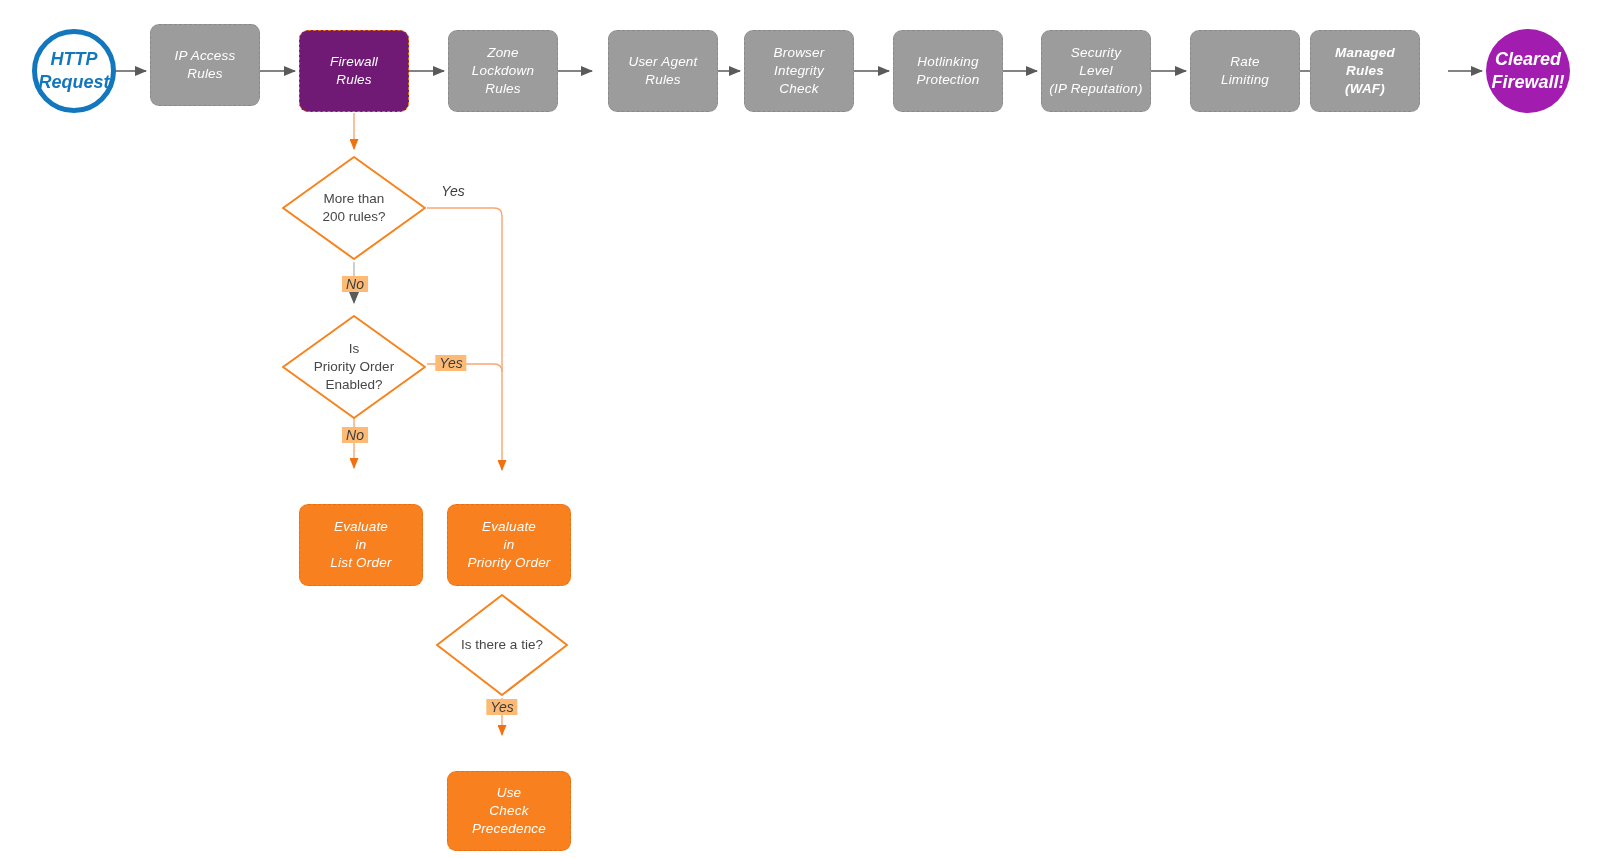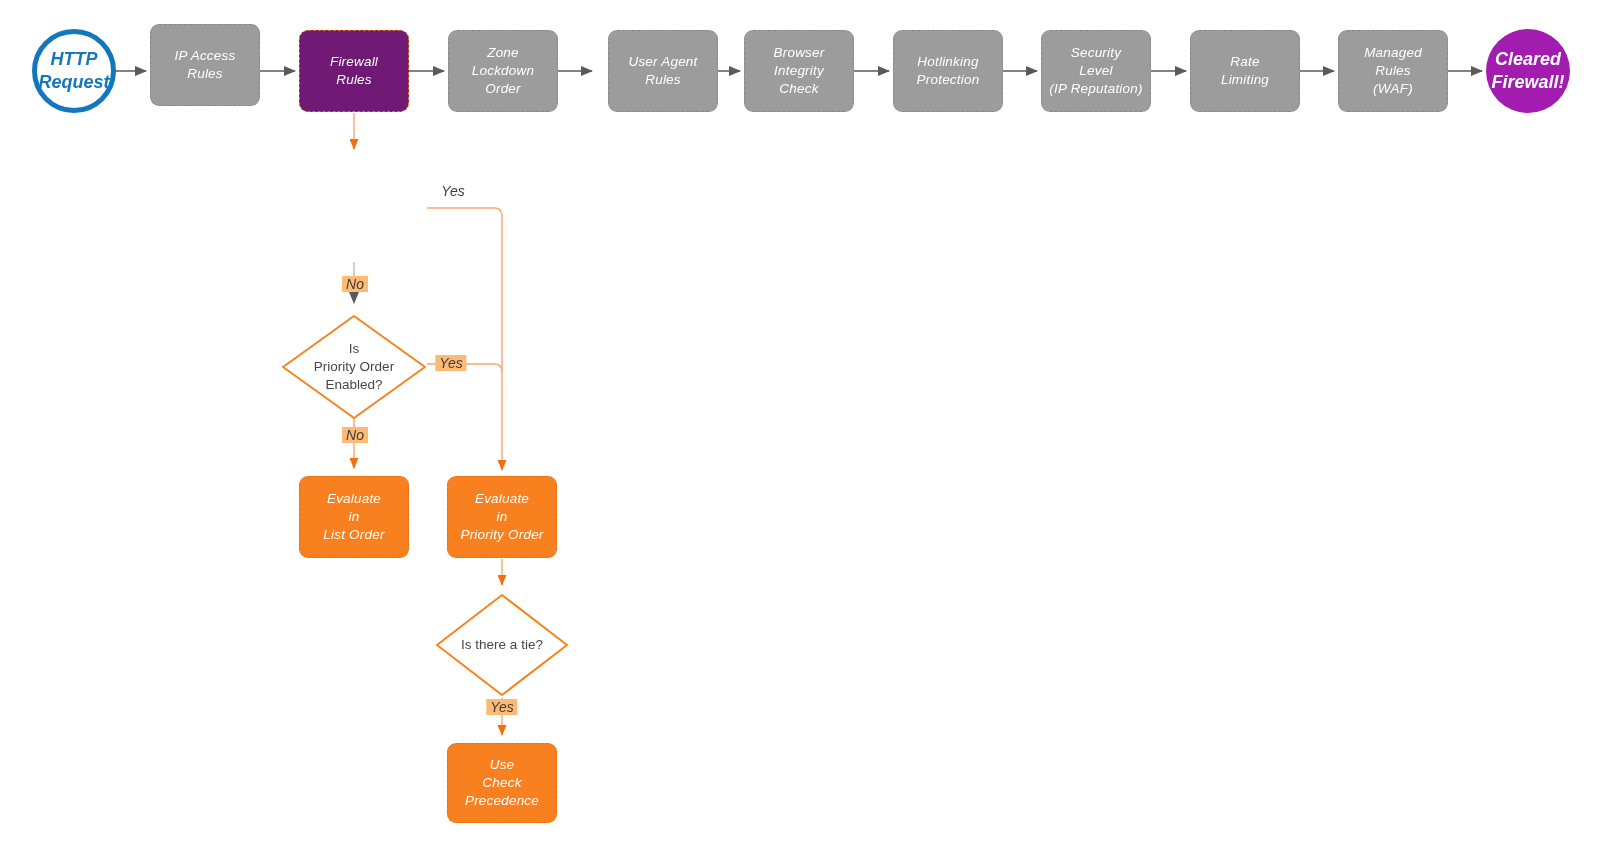--- a/index.html
+++ b/index.html
@@ -12,25 +12,25 @@
   .step-box {
     position:absolute; width:110px; height:82px; box-sizing:border-box;
     border-radius:9px; display:flex; align-items:center; justify-content:center;
     text-align:center; font-style:italic; font-size:13.5px; line-height:1.32;
     color:#ffffff; white-space:pre-line; letter-spacing:0.2px;
   }
   .gray-box   { background:#9c9c9c; border:1px dashed #898989; }
   .orange-box { background:#701a75; border:1px dashed #e86f10; }
 
   .action-box {
-    position:absolute; width:110px; height:82px; box-sizing:border-box;
+    position:absolute; width:124px; height:82px; box-sizing:border-box;
     border-radius:9px; background:#f8801f; border:1px dashed #e86f10;
     display:flex; align-items:center; justify-content:center; text-align:center;
     font-style:italic; font-size:13.5px; line-height:1.35; color:#ffffff;
-    white-space:pre-line; letter-spacing:0.2px;
+    white-space:pre-line; letter-spacing:0.2px;margin-top:28px;
   }
 
   .terminal {
     position:absolute; width:84px; height:84px; box-sizing:border-box;
     border-radius:50%; display:flex; align-items:center; justify-content:center;
     text-align:center; font-style:italic; font-weight:bold; font-size:18px;
     line-height:1.3; white-space:pre-line;
   }
   .terminal.start { background:#ffffff; border:5px solid #1377bd; color:#1377bd; }
   .terminal.end   { background:#a21caf; color:#ffffff; }
@@ -97,21 +97,21 @@
     <span>IP Access
 Rules</span>
   </div>
   <div class="step-box orange-box" style="left:299px; top:30px;">
     <span>Firewall
 Rules</span>
   </div>
   <div class="step-box gray-box" style="left:448px; top:30px;">
     <span>Zone
 Lockdown
-Order</span>
+Rules</span>
   </div>
   <div class="step-box gray-box" style="left:596px; top:30px;margin-left:12px;">
     <span>User Agent
 Rules</span>
   </div>
   <div class="step-box gray-box" style="left:744px; top:30px;">
     <span>Browser
 Integrity
 Check</span>
   </div>
@@ -121,31 +121,38 @@
   </div>
   <div class="step-box gray-box" style="left:1190px; top:30px;">
     <span>Rate
 Limiting</span>
   </div>
   <div class="step-box gray-box" style="left:1041px; top:30px;">
     <span>Security
 Level
 (IP Reputation)</span>
   </div>
-  <div class="step-box gray-box" style="left:1338px; top:30px;">
+  <div class="step-box gray-box" style="left:1310px; top:30px;font-weight:bold;">
     <span>Managed
 Rules
 (WAF)</span>
   </div>
 
   <div class="terminal end" style="left:1486px; top:29px;">
     <span>Cleared
 Firewall!</span>
   </div>
 
+  <div class="diamond" style="left:281px; top:155px; width:146px; height:106px;">
+    <svg width="146" height="106">
+      <polygon points="73,2 144,53 73,104 2,53" fill="#ffffff" stroke="#f8821c" stroke-width="2" stroke-linejoin="round"></polygon>
+    </svg>
+    <div class="dlabel">More than
+200 rules?</div>
+  </div>
 
   <div class="diamond" style="left:281px; top:314px; width:146px; height:106px;justify-content:center;">
     <svg width="146" height="106">
       <polygon points="73,2 144,53 73,104 2,53" fill="#ffffff" stroke="#f8821c" stroke-width="2" stroke-linejoin="round"></polygon>
     </svg>
     <div class="dlabel">Is
 Priority Order
 Enabled?</div>
   </div>
 

